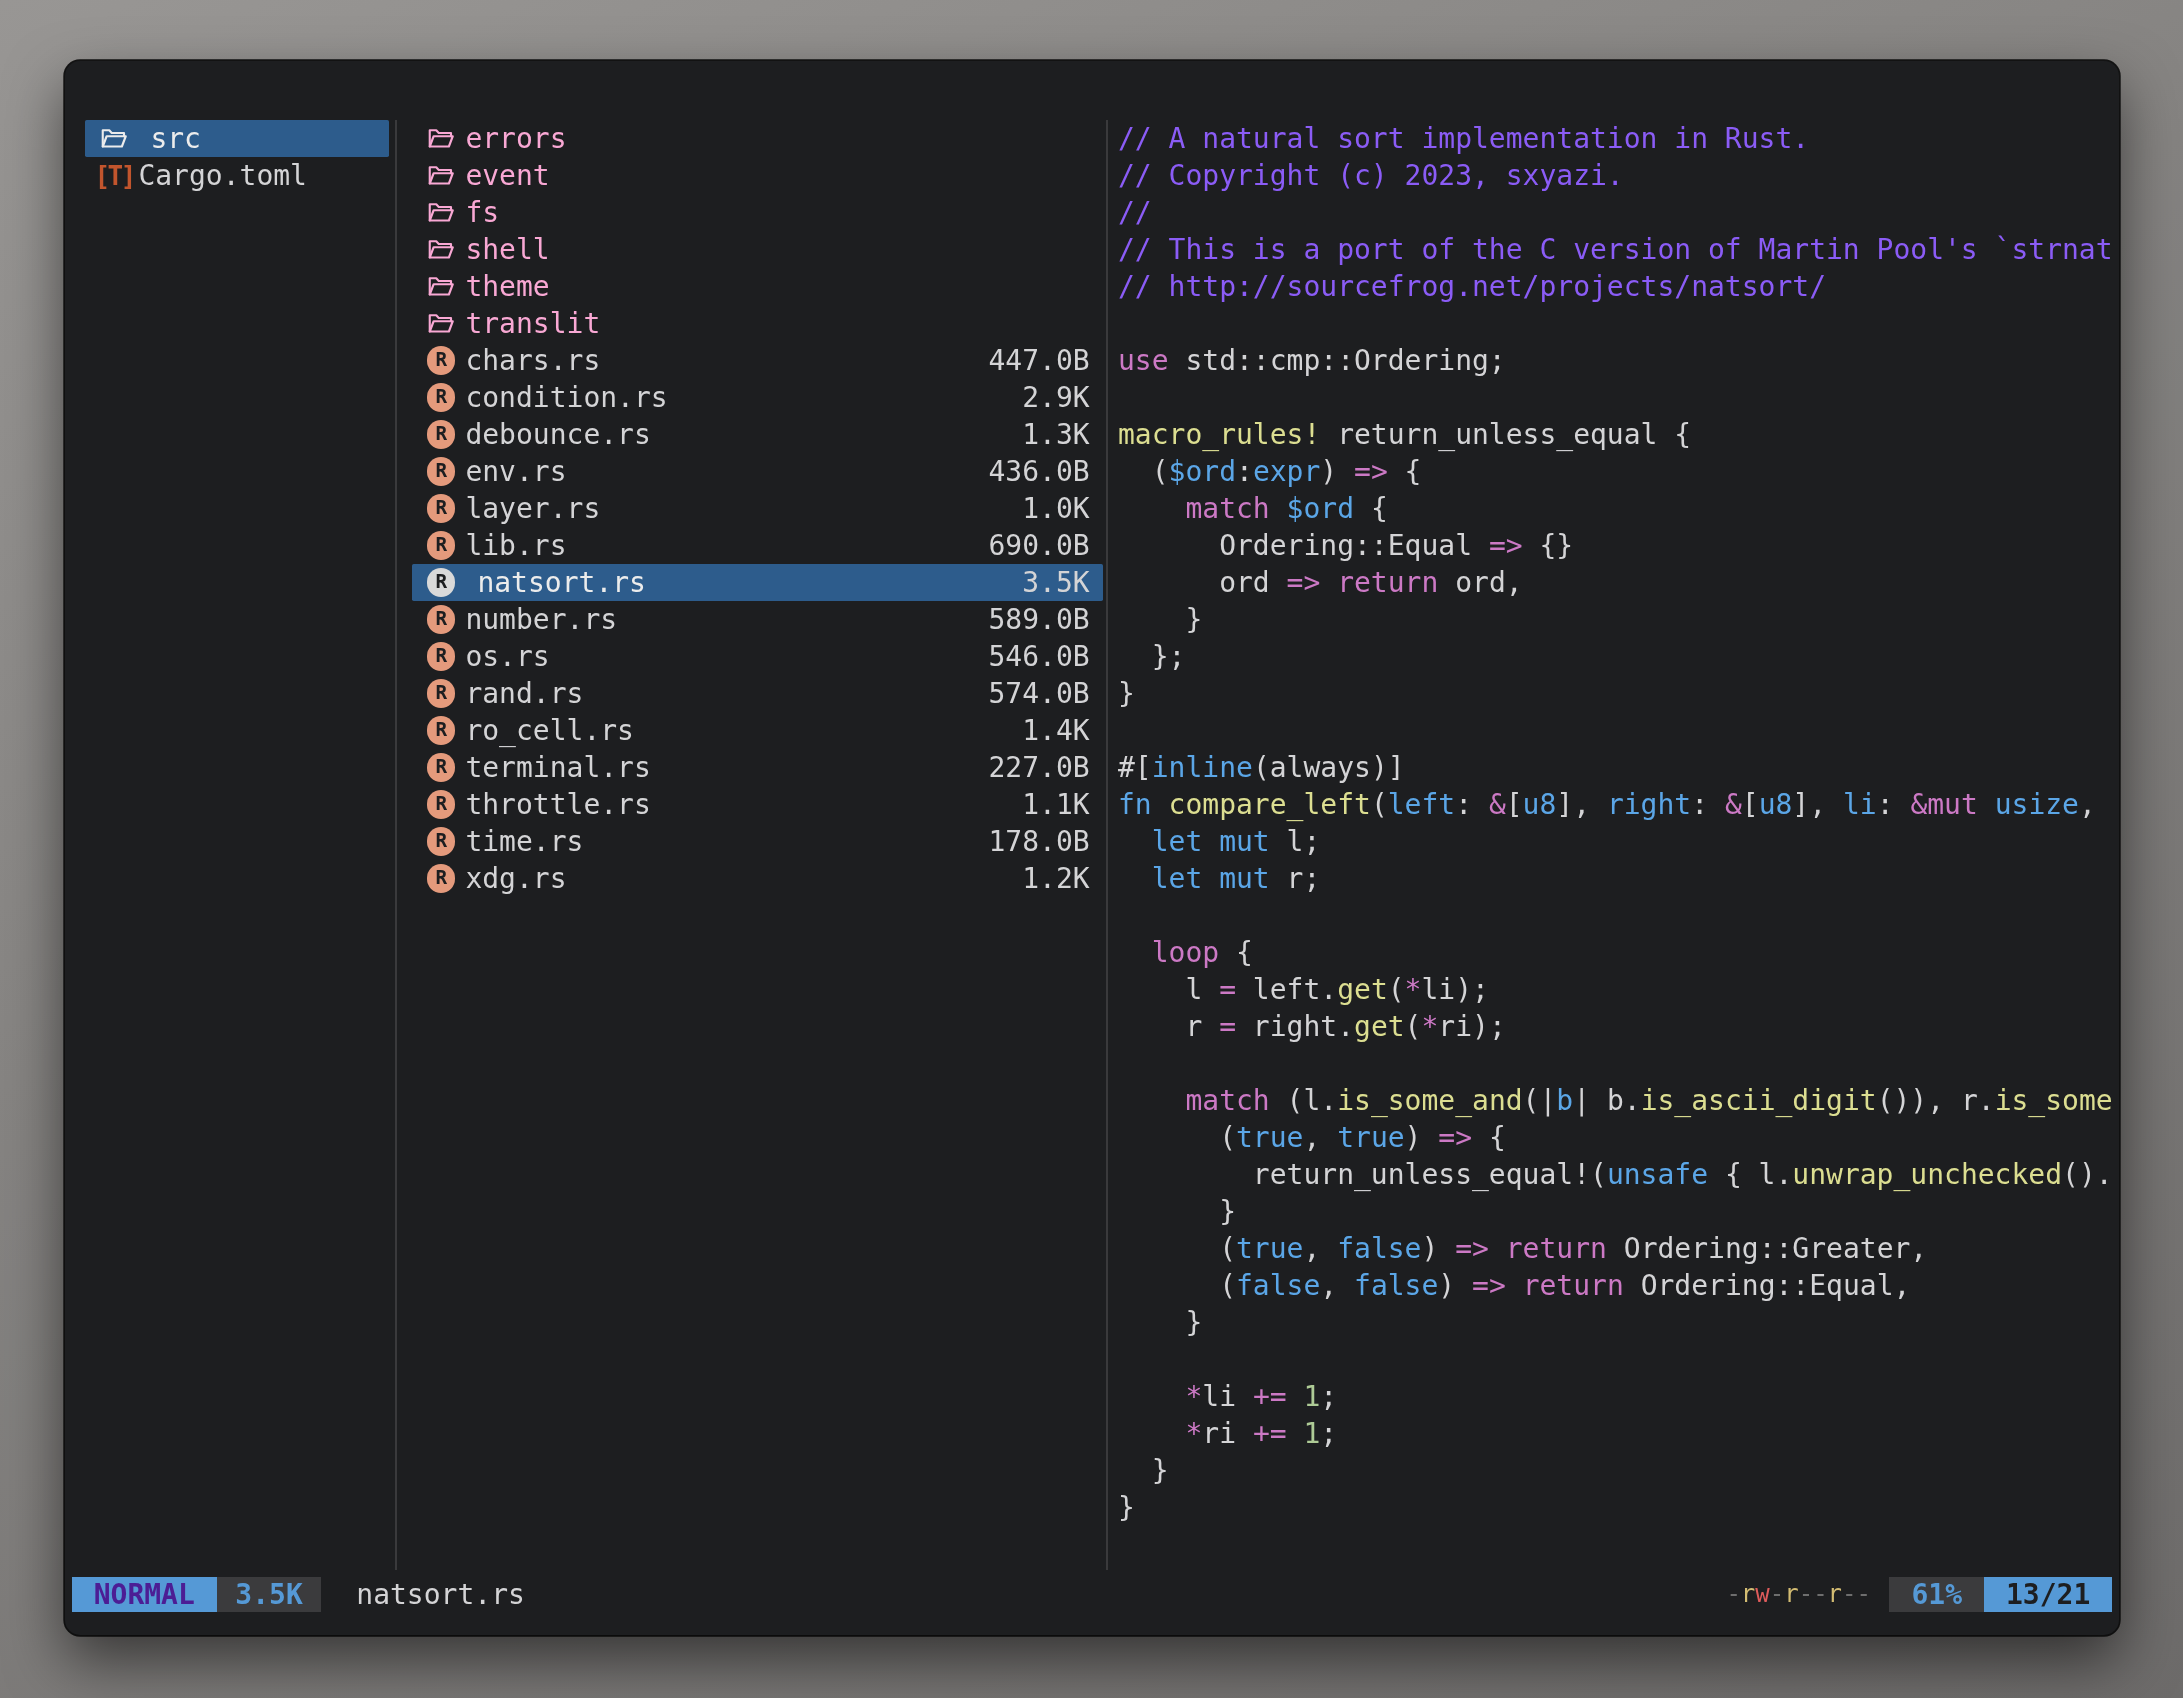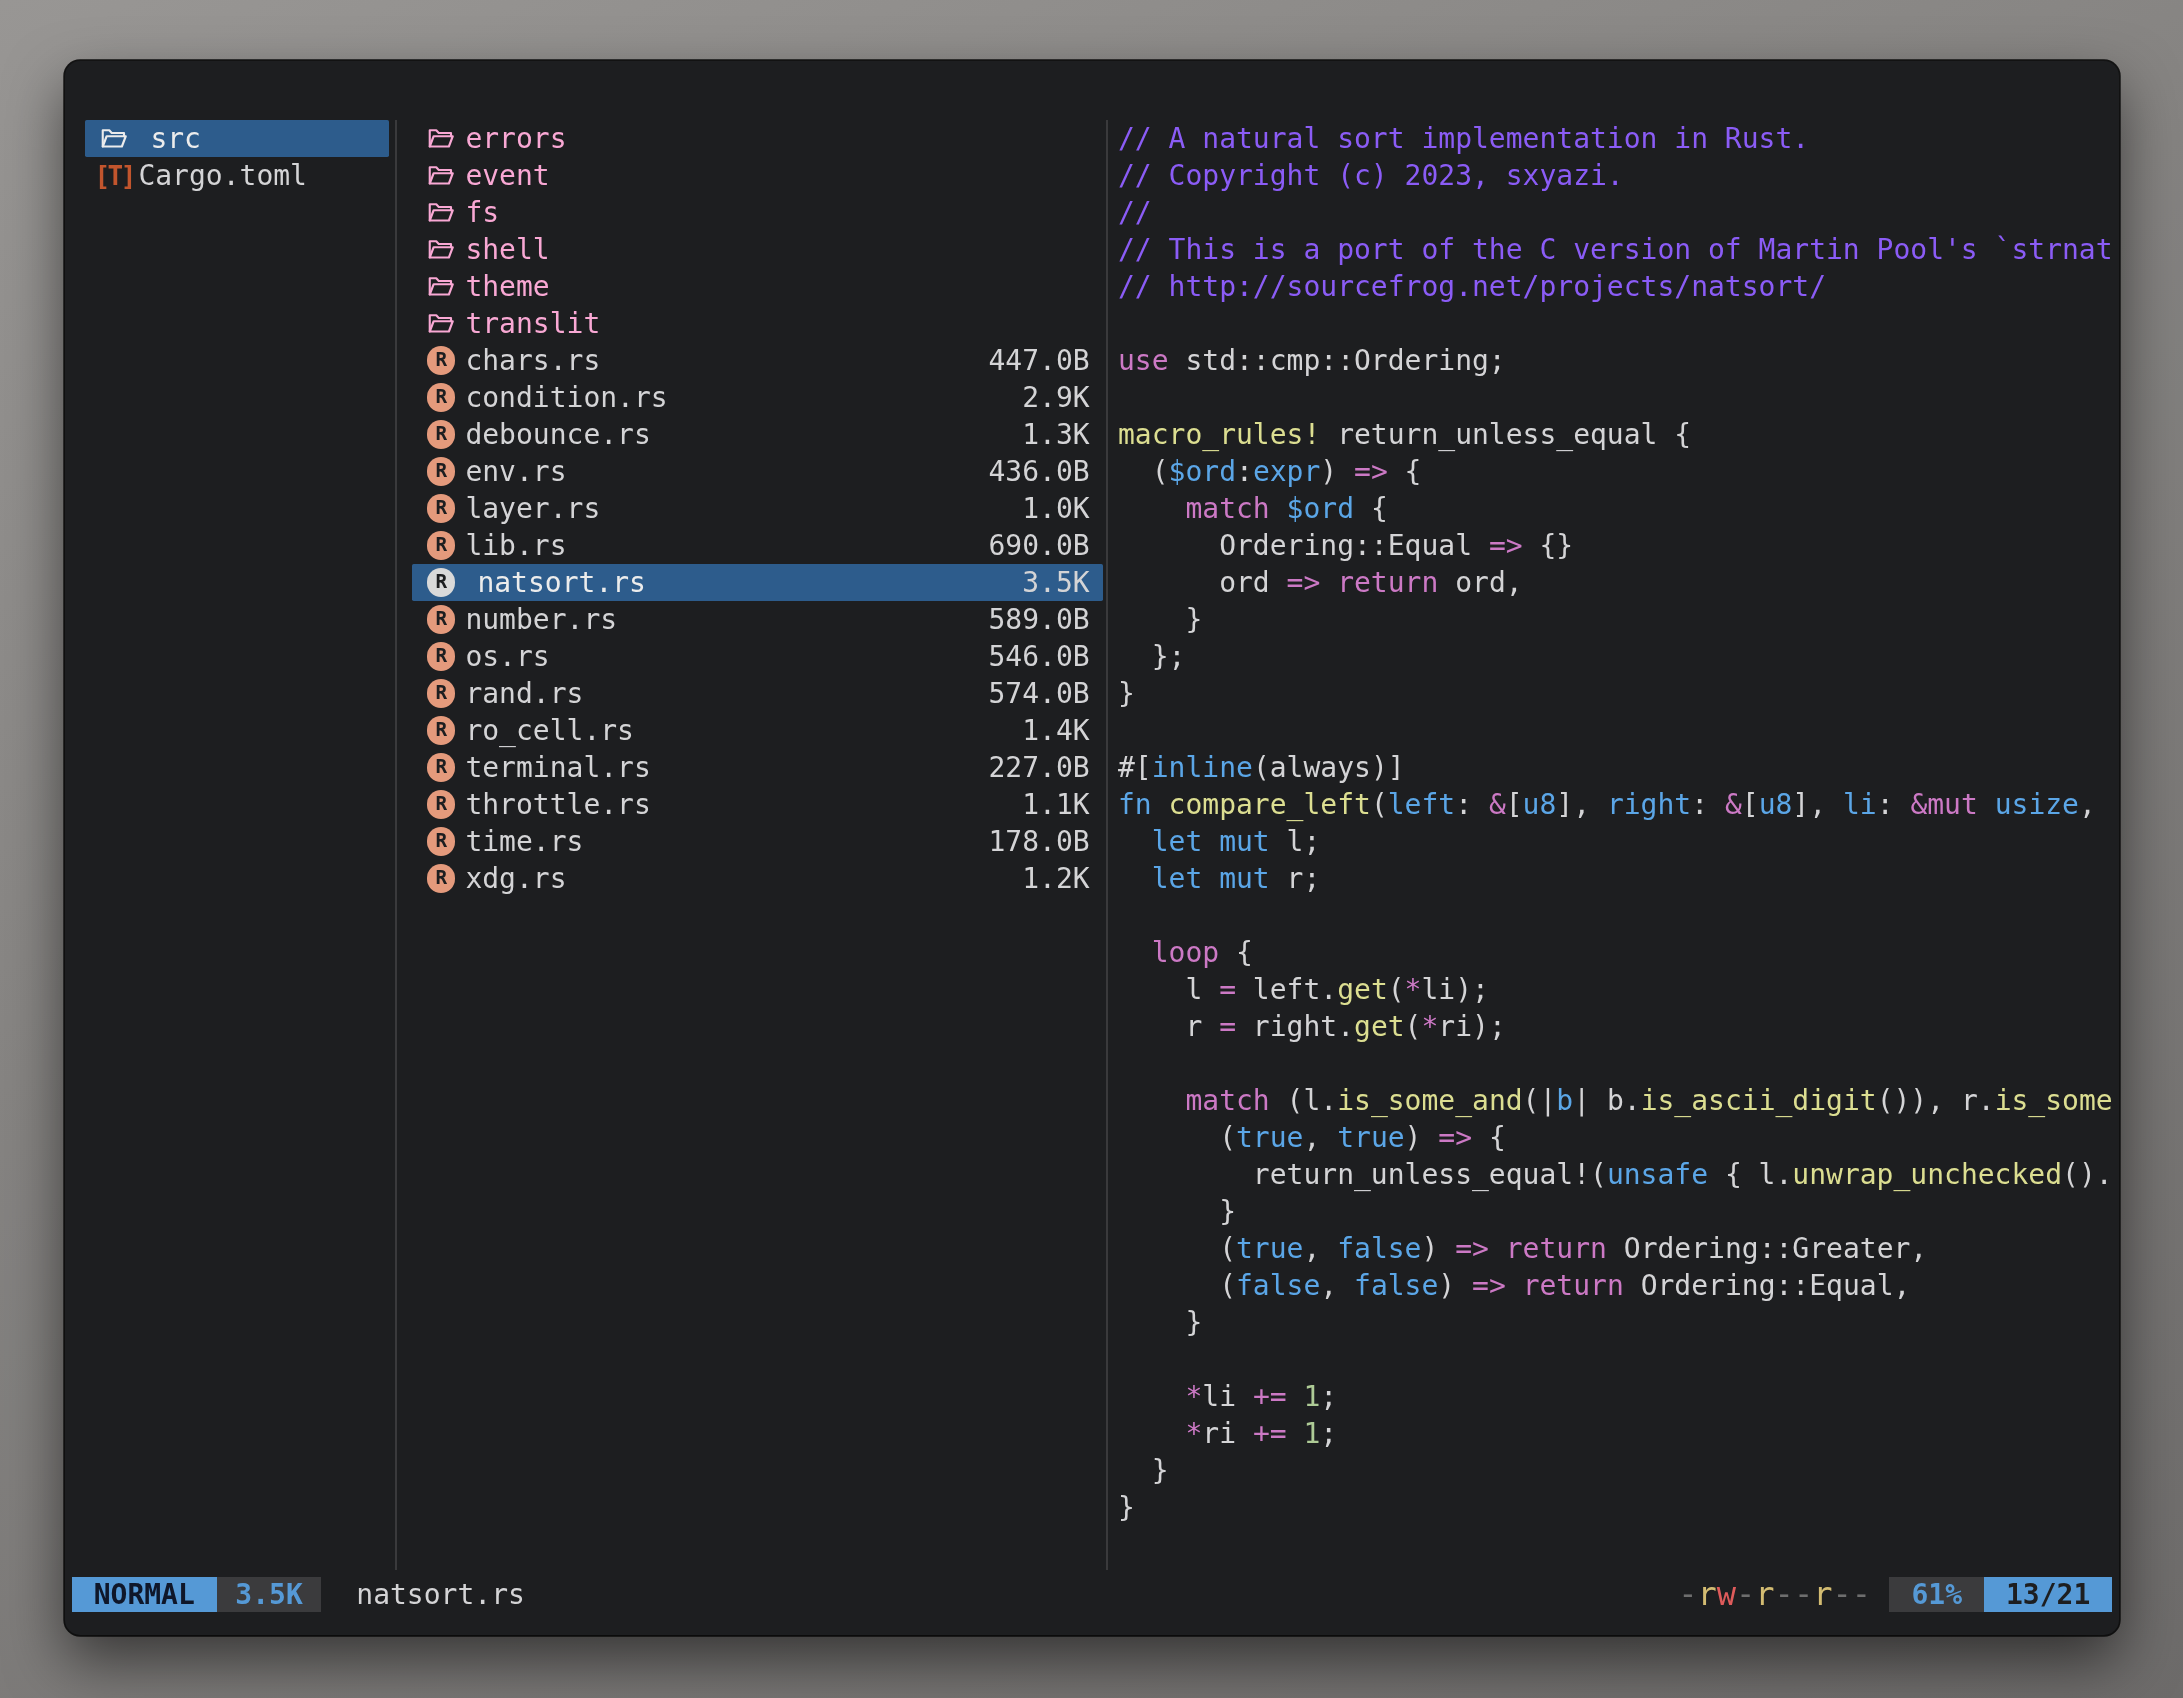--- a/index.html
+++ b/index.html
@@ -46,25 +46,25 @@
   .tk-b{color:#5ba6e7}
   .tk-f{color:#dcde91}
   .tk-c{color:#8b5cf6}
   .tk-n{color:#aecb96}
 
   .status{
     position:absolute;left:6.7px;right:6.7px;bottom:23.5px;height:35px;
     display:flex;align-items:center;font-size:28px;
   }
   .badge{height:35px;display:flex;align-items:center;font-weight:bold;}
-  .badge.mode{background:#5599d6;color:#0f172a;padding:0 22px;}
+  .badge.mode{background:#5599d6;color:#4c1d95;padding:0 22px;}
   .badge.filesize{background:#3b3b3d;color:#5599d6;padding:0 18.5px;}
   .filename{color:#d4d4d6;margin-left:35px;}
   .spacer{flex:1;}
-  .perms{white-space:pre;margin-right:18.5px;font-size:32px;}
+  .perms{white-space:pre;margin-right:18.5px;font-size:24px;}
   .pm-g{color:#6e6e6e}.pm-y{color:#d3bc72}.pm-r{color:#de5b5b}
   .badge.percent{background:#3b3b3d;color:#5599d6;padding:0 22px;font-weight:bold;}
   .badge.pos{background:#5599d6;color:#1d1e20;padding:0 22px;font-weight:bold;}
 </style>
 </head>
 <body>
 
 <div class="stage">
   <div class="window">
 

